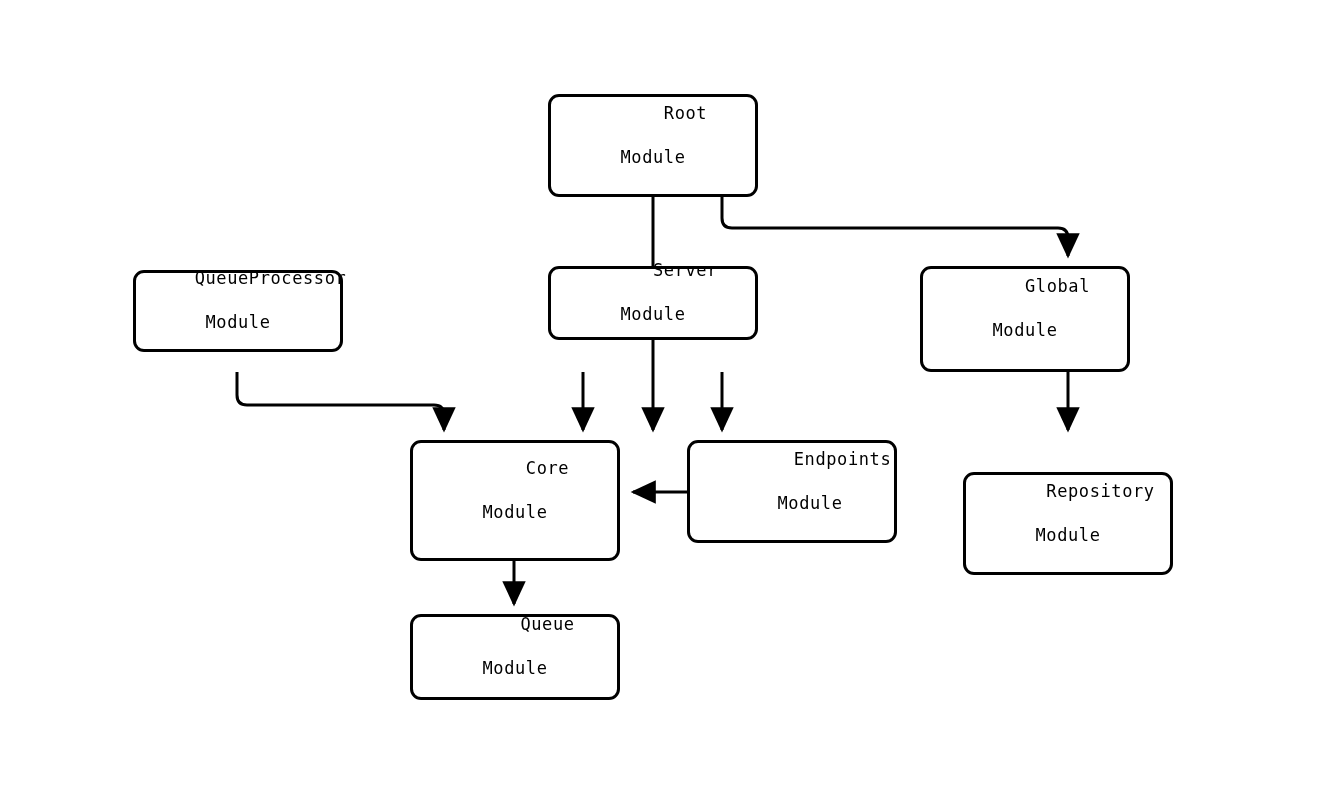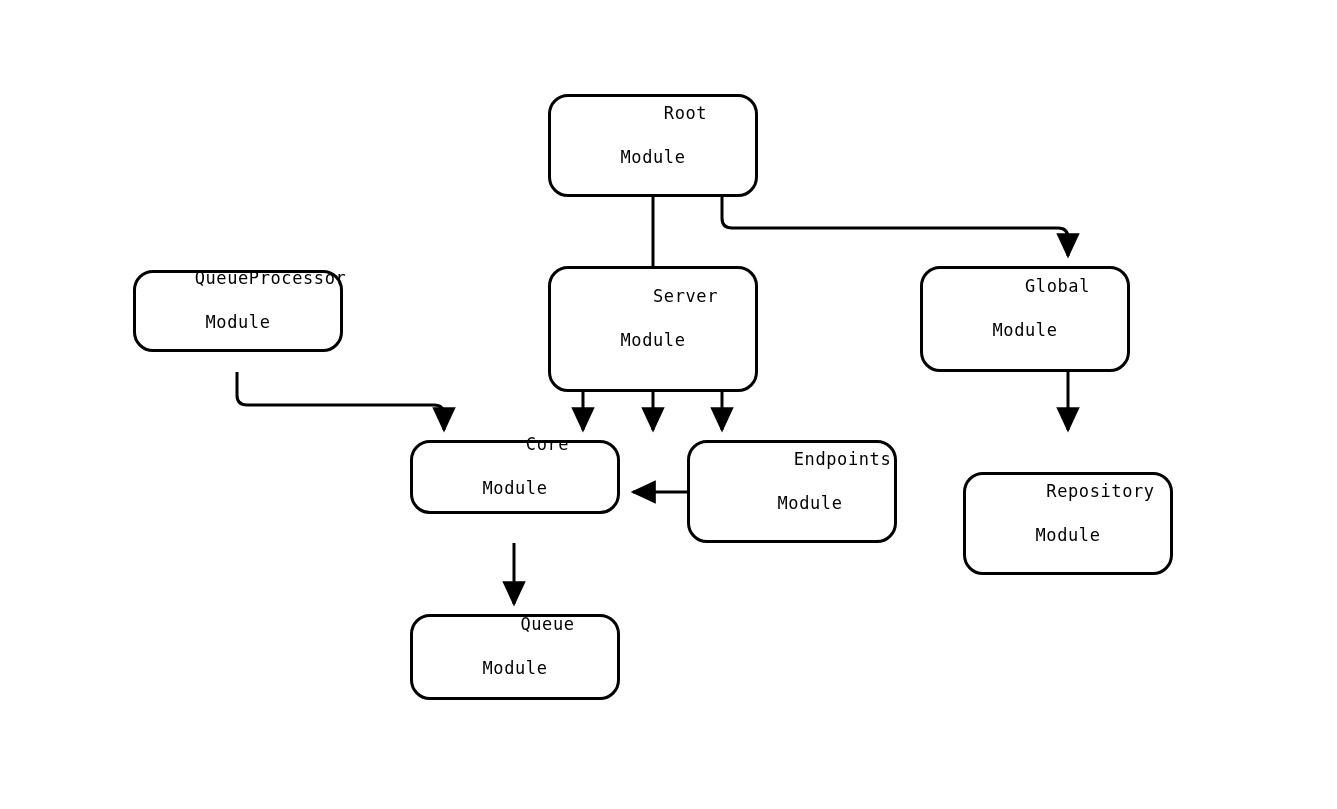--- a/index.html
+++ b/index.html
@@ -25,21 +25,21 @@
     top: 0;
     width: 1337px;
     height: 809px;
     pointer-events: none;
   }
   .node {
     position: absolute;
     box-sizing: border-box;
     background: #ffffff;
     border: 3px solid #000000;
-    border-radius: 20px;
+    border-radius: 11px;
     display: flex;
     flex-direction: column;
     align-items: center;
     justify-content: center;
     z-index: 2;
   }
   .node-label {
     font-size: 17px;
     line-height: 22px;
     letter-spacing: 0.6px;
@@ -88,35 +88,35 @@
     </div>
   </div>
 
   <div class="node" style="left:133px; top:270px; width:210px; height:82px;">
     <div class="node-label">
       <span>QueueProcessor</span>
       <span class="l2">Module</span>
     </div>
   </div>
 
-  <div class="node" style="left:548px; top:266px; width:210px; height:126px;">
+  <div class="node" style="left:548px; top:266px; width:210px; height:74px;">
     <div class="node-label">
       <span>Server</span>
       <span class="l2">Module</span>
     </div>
   </div>
 
   <div class="node" style="left:920px; top:266px; width:210px; height:106px;align-items:center;">
     <div class="node-label">
       <span>Global</span>
       <span class="l2">Module</span>
     </div>
   </div>
 
-  <div class="node" style="left:410px; top:440px; width:210px; height:74px;">
+  <div class="node" style="left:410px; top:440px; width:210px; height:121px;">
     <div class="node-label">
       <span>Core</span>
       <span class="l2">Module</span>
     </div>
   </div>
 
   <div class="node" style="left:687px; top:440px; width:210px; height:103px;padding-left:36px;">
     <div class="node-label">
       <span>Endpoints</span>
       <span class="l2">Module</span>

